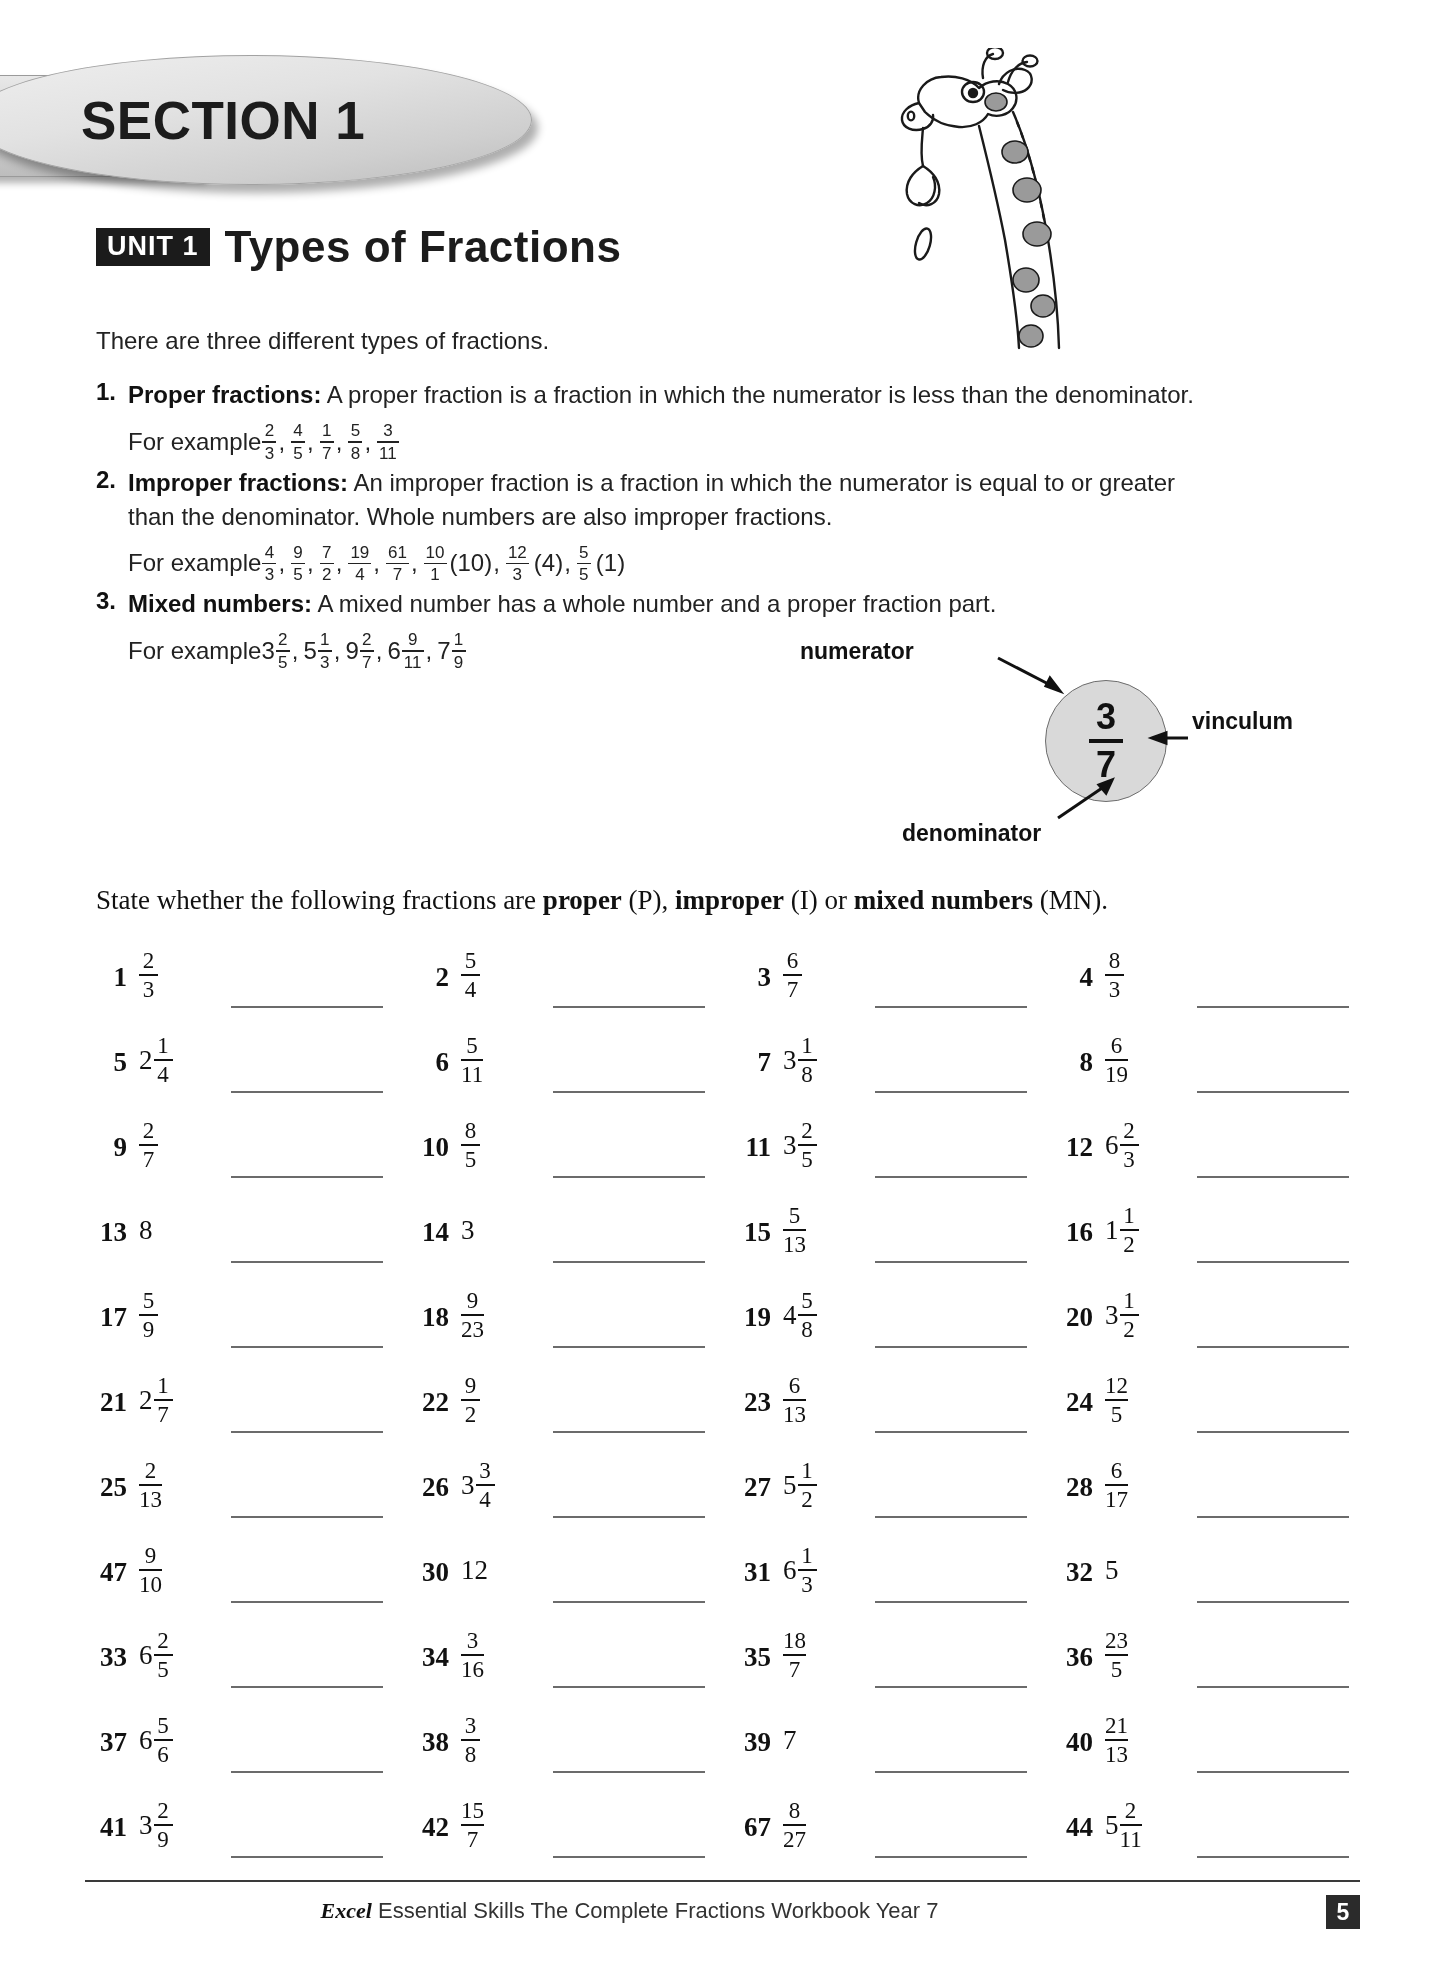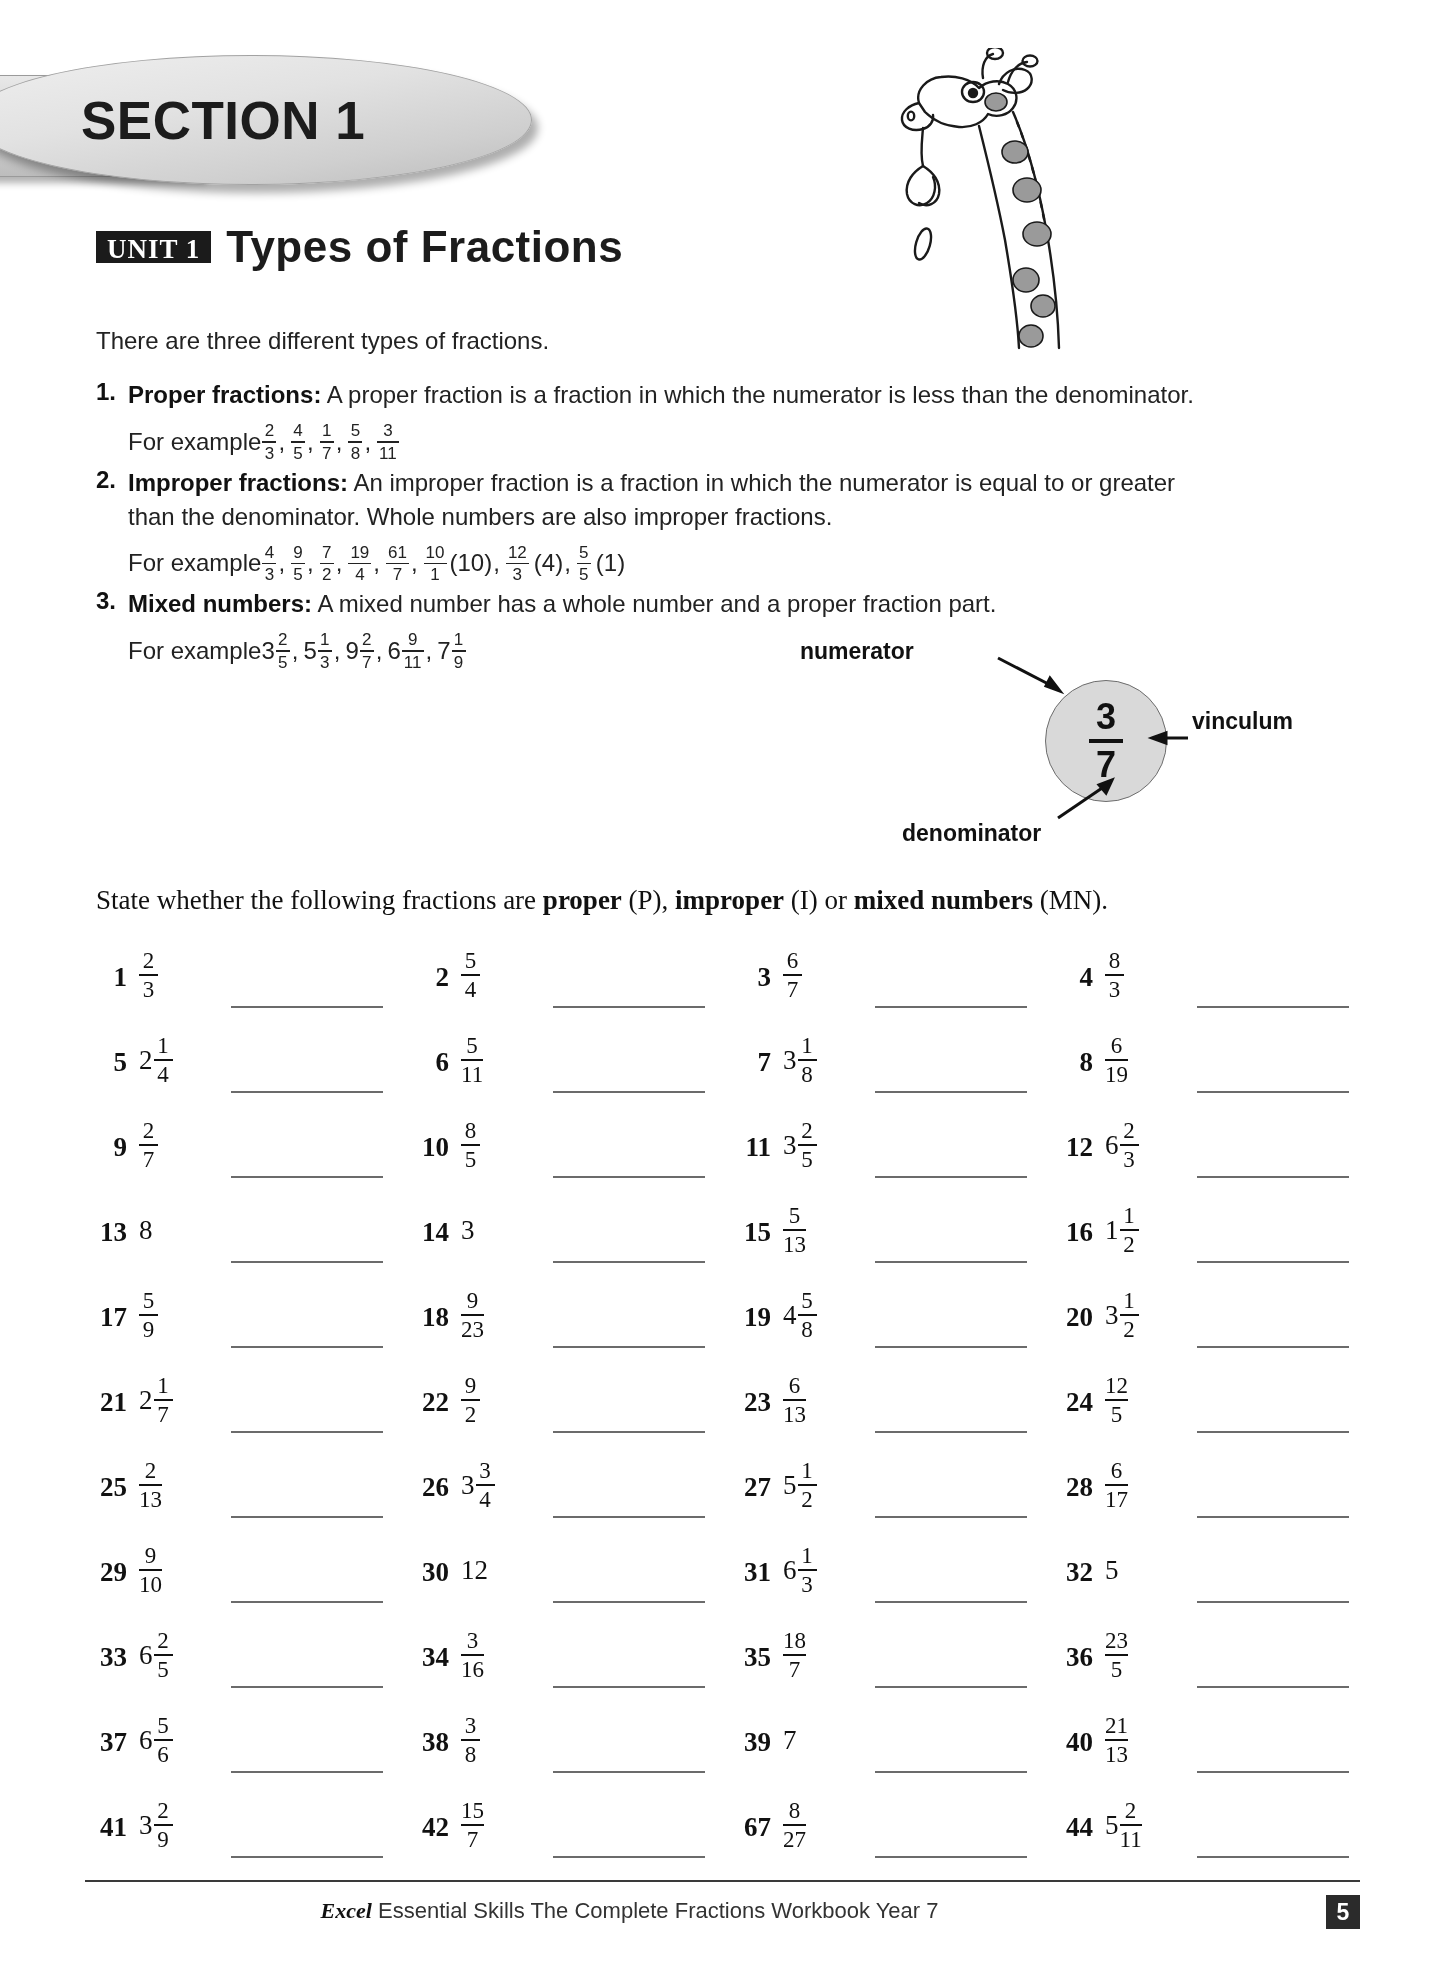--- a/index.html
+++ b/index.html
@@ -38,21 +38,21 @@
     margin-left:110px;
     font-size:53px;font-weight:bold;letter-spacing:.5px;
     color:#1c1c1c;
   }
 
   
   .unit-row{position:absolute;left:96px;top:222px;display:flex;align-items:center;}
   .unit-badge{
     background:#1b1b1b;color:#fff;
     font-size:27px;font-weight:bold;letter-spacing:1px;
-    padding:5px 11px 0 11px;line-height:1;font-family:Liberation Serif, serif;
+    padding:5px 11px 6px 11px;line-height:1;
   }
   .unit-title{
     margin-left:15px;font-size:44px;color:#1c1c1c;
     font-weight:700;letter-spacing:.5px;
   }
 
   
   .giraffe{position:absolute;left:875px;top:48px;width:215px;height:320px;}
 
   
@@ -675,21 +675,21 @@
               <span class="n">6</span>
               <span class="bar"></span>
               <span class="d">17</span>
             </span>
           </span>
           <span class="ans"></span>
         </div>
       </div>
       <div class="grow">
         <div class="cell">
-          <span class="qnum">29</span>
+          <span class="qnum">47</span>
           <span class="qval">
             <span class="sfr">
               <span class="n">9</span>
               <span class="bar"></span>
               <span class="d">10</span>
             </span>
           </span>
           <span class="ans"></span>
         </div>
         <div class="cell">

